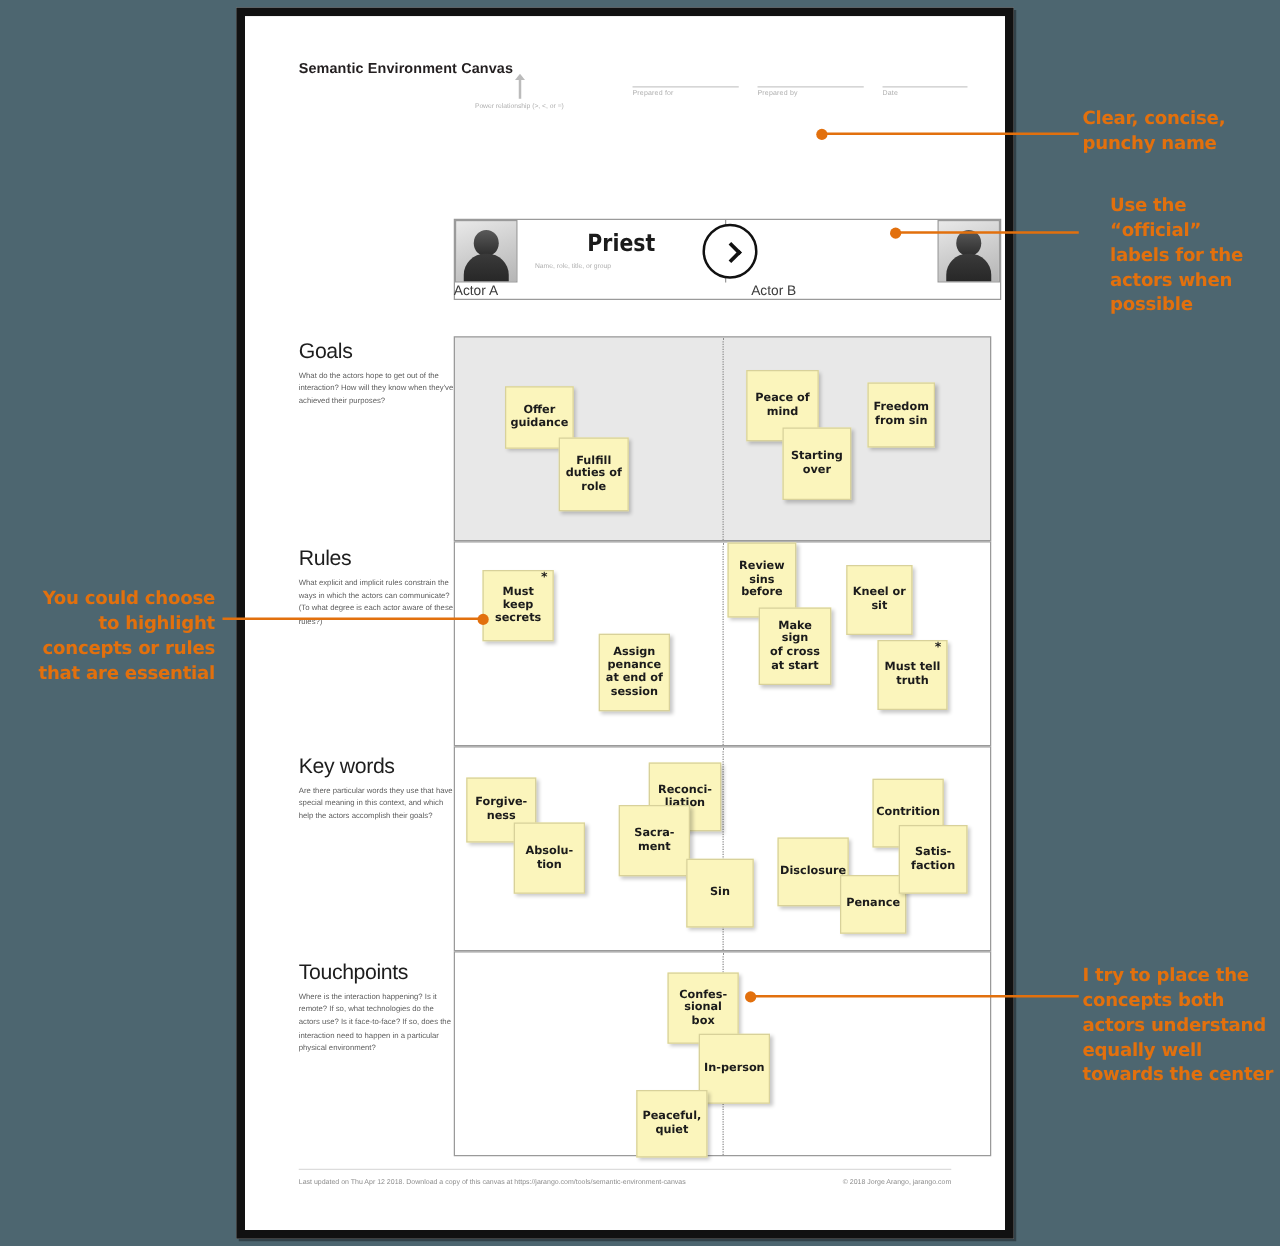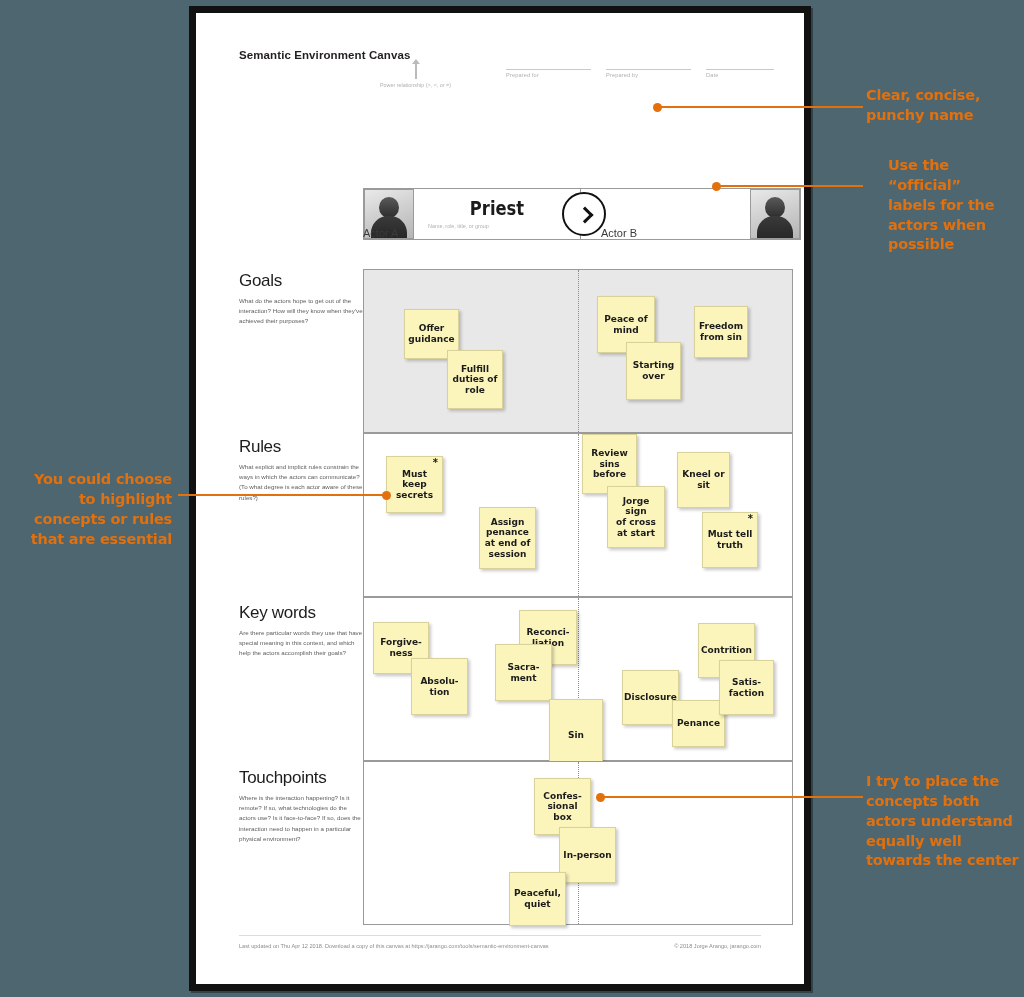--- a/index.html
+++ b/index.html
@@ -24,21 +24,21 @@
 
   
   #env-name{position:absolute;left:43px;top:85px;width:545px;text-align:center;}
   #env-name-value{font-family:"DejaVu Sans",sans-serif;font-weight:bold;
       font-size:25px;color:#1b1b1b;letter-spacing:-.3px;
       transform:scaleX(.88);transform-origin:center;}
   #env-name-rule{margin:4px auto 0;width:340px;border-top:1.6px dashed #2b2b2b;}
   #env-name-cap{font-size:5.6px;color:#b8b8b8;margin-top:3px;}
 
   
-  #actors{position:absolute;left:167px;top:175px;width:438px;height:52px;
+  #actors{position:absolute;left:167px;top:162px;width:438px;height:65px;
       border:1px solid #9a9a9a;box-sizing:border-box;background:#fff;padding-left:20px;}
   .avatar{position:absolute;top:0;width:50px;height:50px;
       background:linear-gradient(160deg,#e9e9e9 0%,#cfcfcf 48%,#b5b5b5 100%);
       border:1px solid #9a9a9a;box-sizing:border-box;overflow:hidden;}
   #avatar-a{left:0;}
   #avatar-b{right:0;}
   .avatar-head{position:absolute;left:50%;top:7px;width:20px;height:21px;margin-left:-10px;
       border-radius:50%;background:linear-gradient(180deg,#5a5a5a,#2c2c2c);}
   .avatar-body{position:absolute;left:50%;top:26px;width:36px;height:26px;margin-left:-18px;
       border-radius:17px 17px 0 0;background:linear-gradient(180deg,#3a3a3a,#242424);}
@@ -177,21 +177,21 @@
 keep
 secrets</span>
         </div>
         <div class="note" style="left:115px;top:73px;width:57px;height:62px">Assign
 penance
 at end of
 session</div>
         <div class="note" style="left:218px;top:0px;width:55px;height:60px">Review
 sins
 before</div>
-        <div class="note" style="left:243px;top:52px;width:58px;height:62px">Jorge sign
+        <div class="note" style="left:243px;top:52px;width:58px;height:62px">Make sign
 of cross
 at start</div>
         <div class="note" style="left:313px;top:18px;width:53px;height:56px">Kneel or
 sit</div>
         <div class="note" style="left:338px;top:78px;width:56px;height:56px">
           <span class="star">*</span>
           <span>Must tell
 truth</span>
         </div>
       </div>
@@ -205,21 +205,21 @@
       <div class="sec-board board-white" style="top:584px;height:164px">
         <div class="mid-divider"></div>
         <div class="note" style="left:9px;top:24px;width:56px;height:52px">Forgive-
 ness</div>
         <div class="note" style="left:47px;top:60px;width:57px;height:57px">Absolu-
 tion</div>
         <div class="note" style="left:155px;top:12px;width:58px;height:55px">Reconci-
 liation</div>
         <div class="note" style="left:131px;top:46px;width:57px;height:57px">Sacra-
 ment</div>
-        <div class="note" style="left:185px;top:101px;width:54px;height:72px">Sin</div>
+        <div class="note" style="left:185px;top:89px;width:54px;height:55px">Sin</div>
         <div class="note" style="left:258px;top:72px;width:57px;height:55px">Disclosure</div>
         <div class="note" style="left:308px;top:102px;width:53px;height:47px">Penance</div>
         <div class="note" style="left:334px;top:25px;width:57px;height:55px">Contrition</div>
         <div class="note" style="left:355px;top:62px;width:55px;height:55px">Satis-
 faction</div>
       </div>
     </div>
 
     <div class="section">
       <div class="sec-label" style="top:755px">

